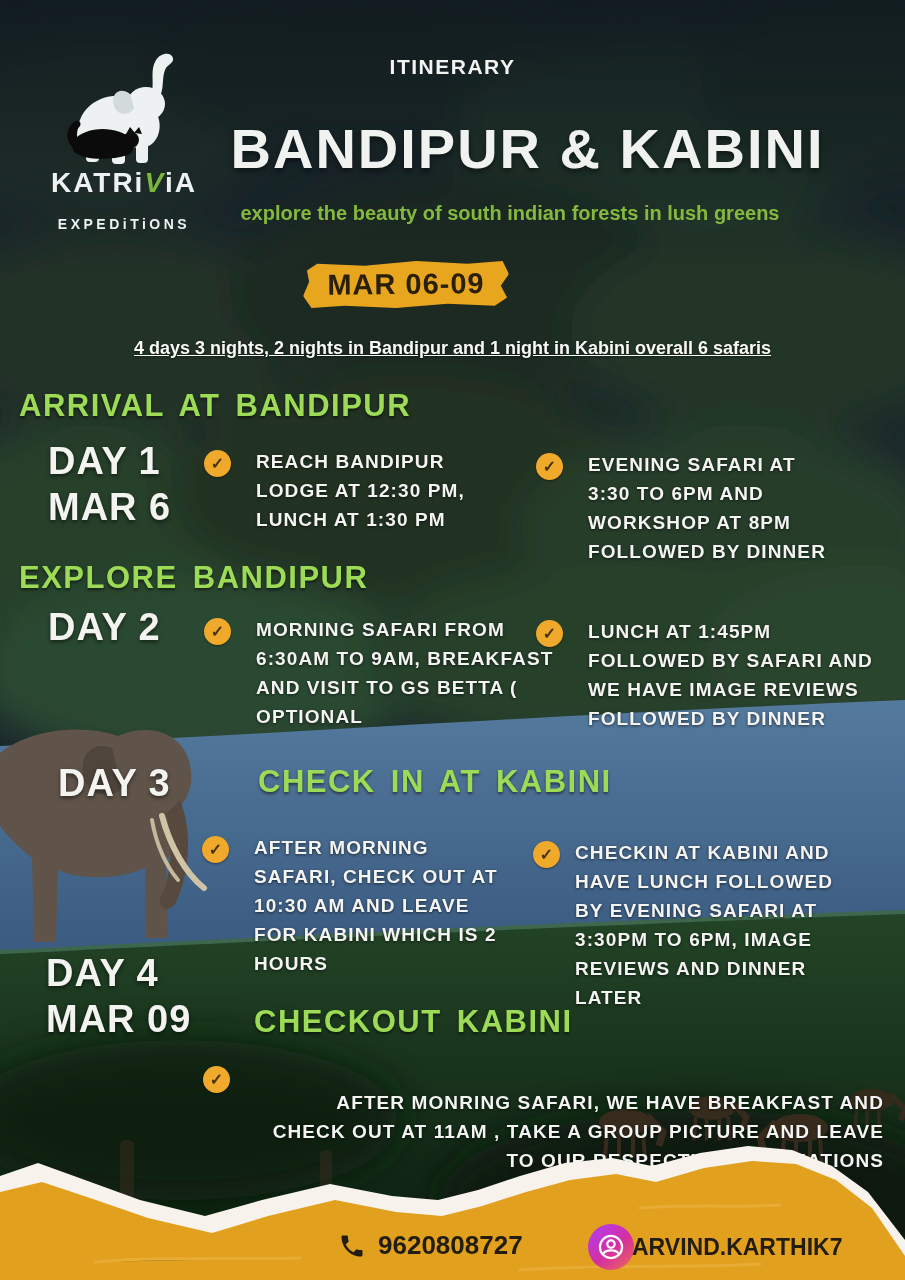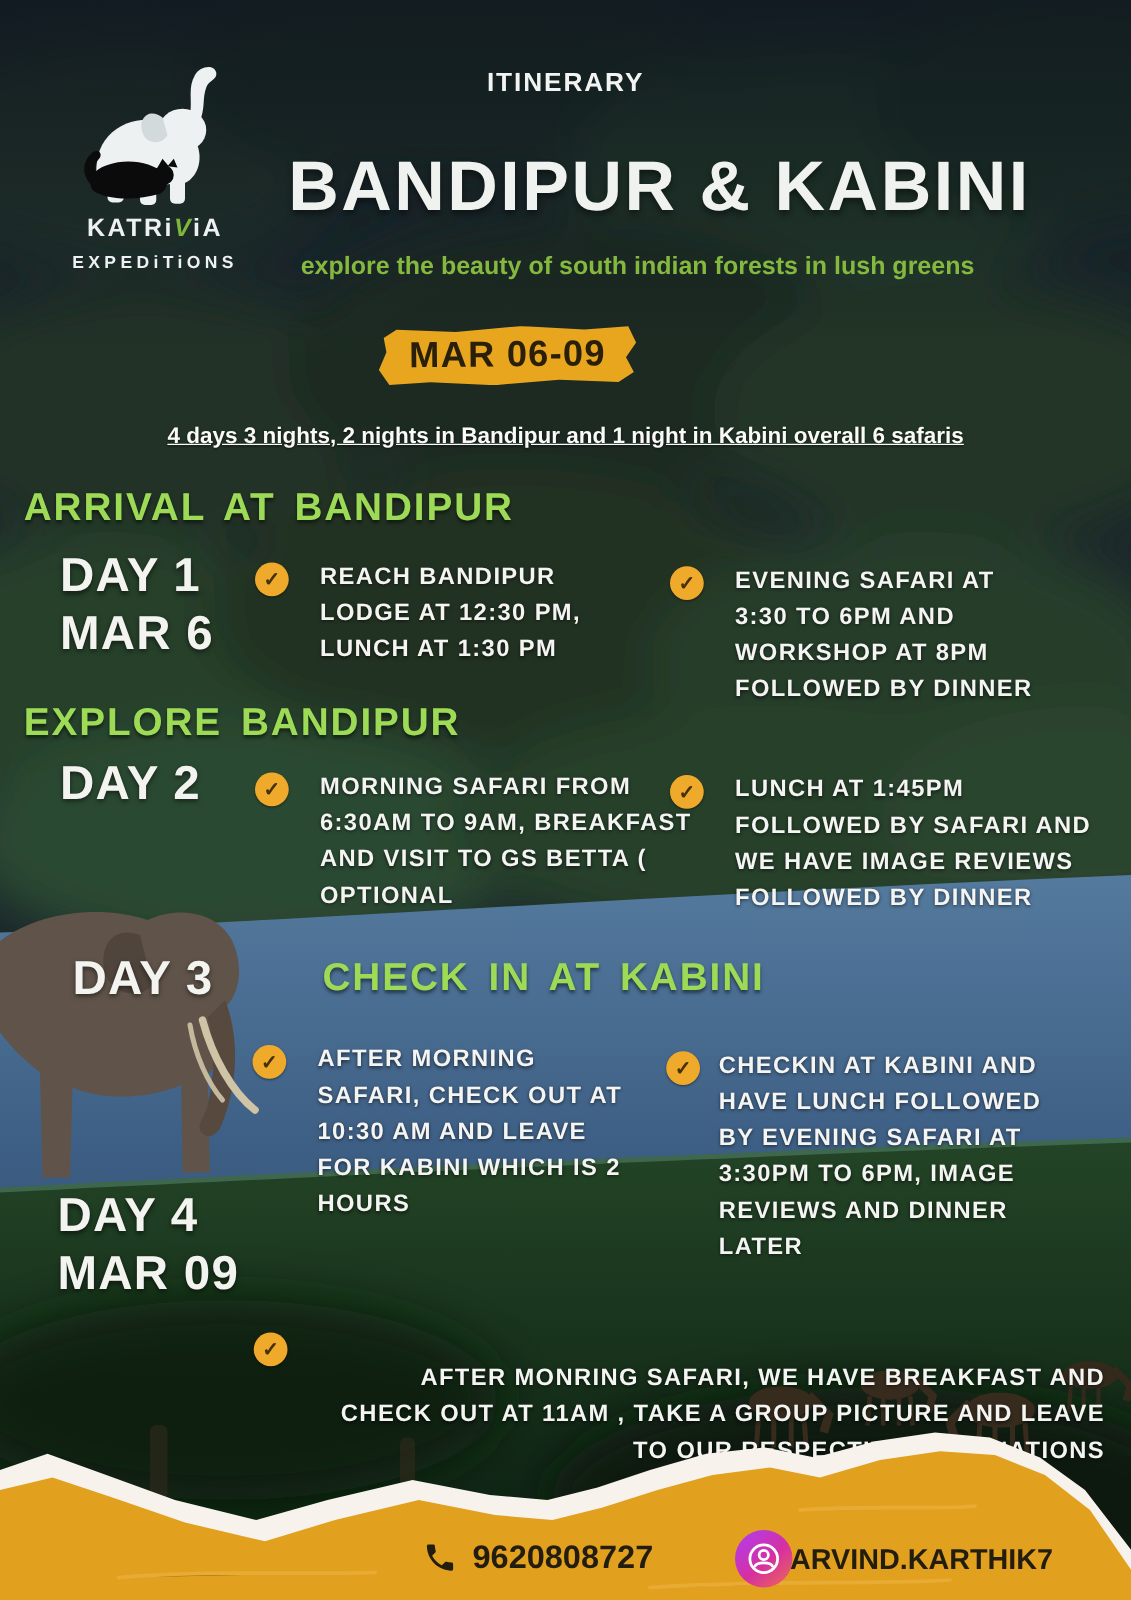--- a/index.html
+++ b/index.html
@@ -3,23 +3,23 @@
 <meta charset="utf-8">
 <style>
   html,body{margin:0;padding:0;background:#111;}
   .canvas{position:relative;width:905px;height:1280px;overflow:hidden;
           background:#1a262c;font-family:"Liberation Sans",sans-serif;}
   .abs{position:absolute;}
   svg{display:block;}
   .bg,.torn{left:0;top:0;width:905px;height:1280px;pointer-events:none;}
   .bg{z-index:0;} .torn{z-index:4;}
   .logo{z-index:2;text-align:center;color:#eef1f2;}
-  .brand-name{font-size:20px;font-weight:800;letter-spacing:2px;line-height:30px;margin-top:2px;text-align:center;}
+  .brand-name{font-size:28px;font-weight:800;letter-spacing:2px;line-height:30px;margin-top:2px;text-align:center;}
   .brand-name .leaf{color:#7db63d;font-style:italic;}
-  .brand-tag{font-size:14px;font-weight:700;letter-spacing:3.5px;margin-top:3px;}
+  .brand-tag{font-size:14px;font-weight:700;letter-spacing:3.5px;margin-top:18px;}
   .kicker{left:0;top:55px;width:905px;text-align:center;font-size:21px;font-weight:800;
           letter-spacing:1.5px;color:#f3f4f2;z-index:2;}
   .title{left:150px;top:116px;width:755px;text-align:center;font-size:56px;font-weight:800;
          letter-spacing:2px;color:#f0f2ef;z-index:2;text-shadow:0 3px 5px rgba(0,0,0,.45);}
   .subtitle{left:115px;top:202px;width:790px;text-align:center;font-size:20px;font-weight:600;
             color:#85b83e;z-index:2;}
   .badge{left:303px;top:261px;width:206px;height:47px;background:#e8a61f;color:#2a2009;
          font-size:29px;font-weight:800;letter-spacing:1px;display:flex;align-items:center;
          justify-content:center;z-index:2;transform:rotate(-.6deg);
          clip-path:polygon(2% 18%,7% 4%,30% 9%,55% 0%,80% 7%,97% 2%,100% 30%,96% 55%,99% 80%,93% 97%,70% 92%,45% 100%,20% 94%,4% 98%,0% 72%,3% 42%);}
@@ -193,20 +193,21 @@
   <div class="abs bullet" style="left:533px;top:841px;">✓</div>
   <div class="abs item-text" style="left:575px;top:838px;width:295px;">CHECKIN AT KABINI AND
 HAVE LUNCH FOLLOWED
 BY EVENING SAFARI AT
 3:30PM TO 6PM, IMAGE
 REVIEWS AND DINNER
 LATER</div>
 
   <div class="abs day-label" style="left:46px;top:950px;">DAY 4
 MAR 09</div>
+  <div class="abs sec-heading" style="left:254px;top:1004px;">CHECKOUT KABINI</div>
   <div class="abs bullet" style="left:203px;top:1066px;">✓</div>
   <div class="abs item-text" style="left:244px;top:1088px;width:640px;text-align:right;">AFTER MONRING SAFARI, WE HAVE BREAKFAST AND
 CHECK OUT AT 11AM , TAKE A GROUP PICTURE AND LEAVE
 TO OUR RESPECTIVE DESTINATIONS</div>
 
   <svg class="abs torn" viewBox="0 0 905 1280" aria-hidden="true">
     <path fill="#f7f3ec" d="M0,1176 L38,1163 L85,1180 L140,1200 L205,1216 L262,1200 L330,1184 L392,1196 L438,1200 L478,1190 L520,1176 L565,1163 L612,1158 L652,1166 L700,1153 L748,1146 L792,1150 L832,1166 L868,1192 L905,1240 L905,1280 L0,1280 Z"></path>
     <path fill="#e2a01f" d="M0,1192 L42,1182 L90,1198 L148,1218 L212,1233 L268,1216 L335,1200 L396,1212 L442,1216 L482,1206 L526,1192 L570,1180 L616,1174 L656,1182 L704,1168 L752,1161 L796,1164 L836,1180 L872,1208 L905,1256 L905,1280 L0,1280 Z"></path>
     <g stroke="#f2bd55" stroke-width="3" opacity=".4" stroke-linecap="round">
       <path d="M95,1262 C160,1256 240,1260 300,1258"></path>

